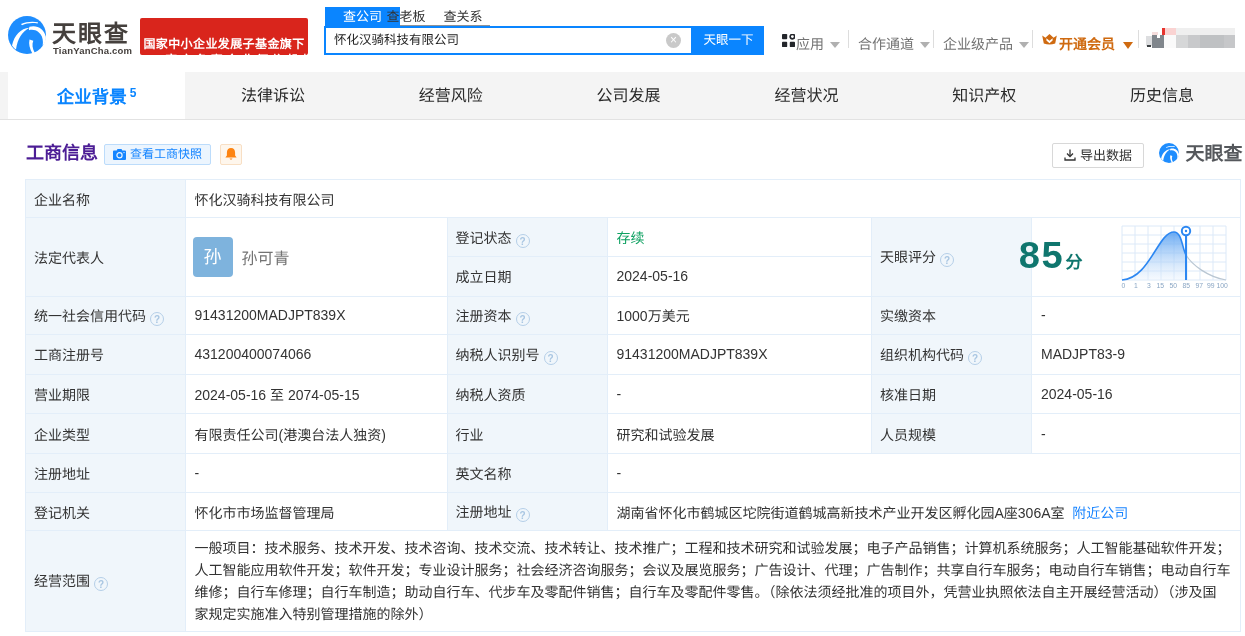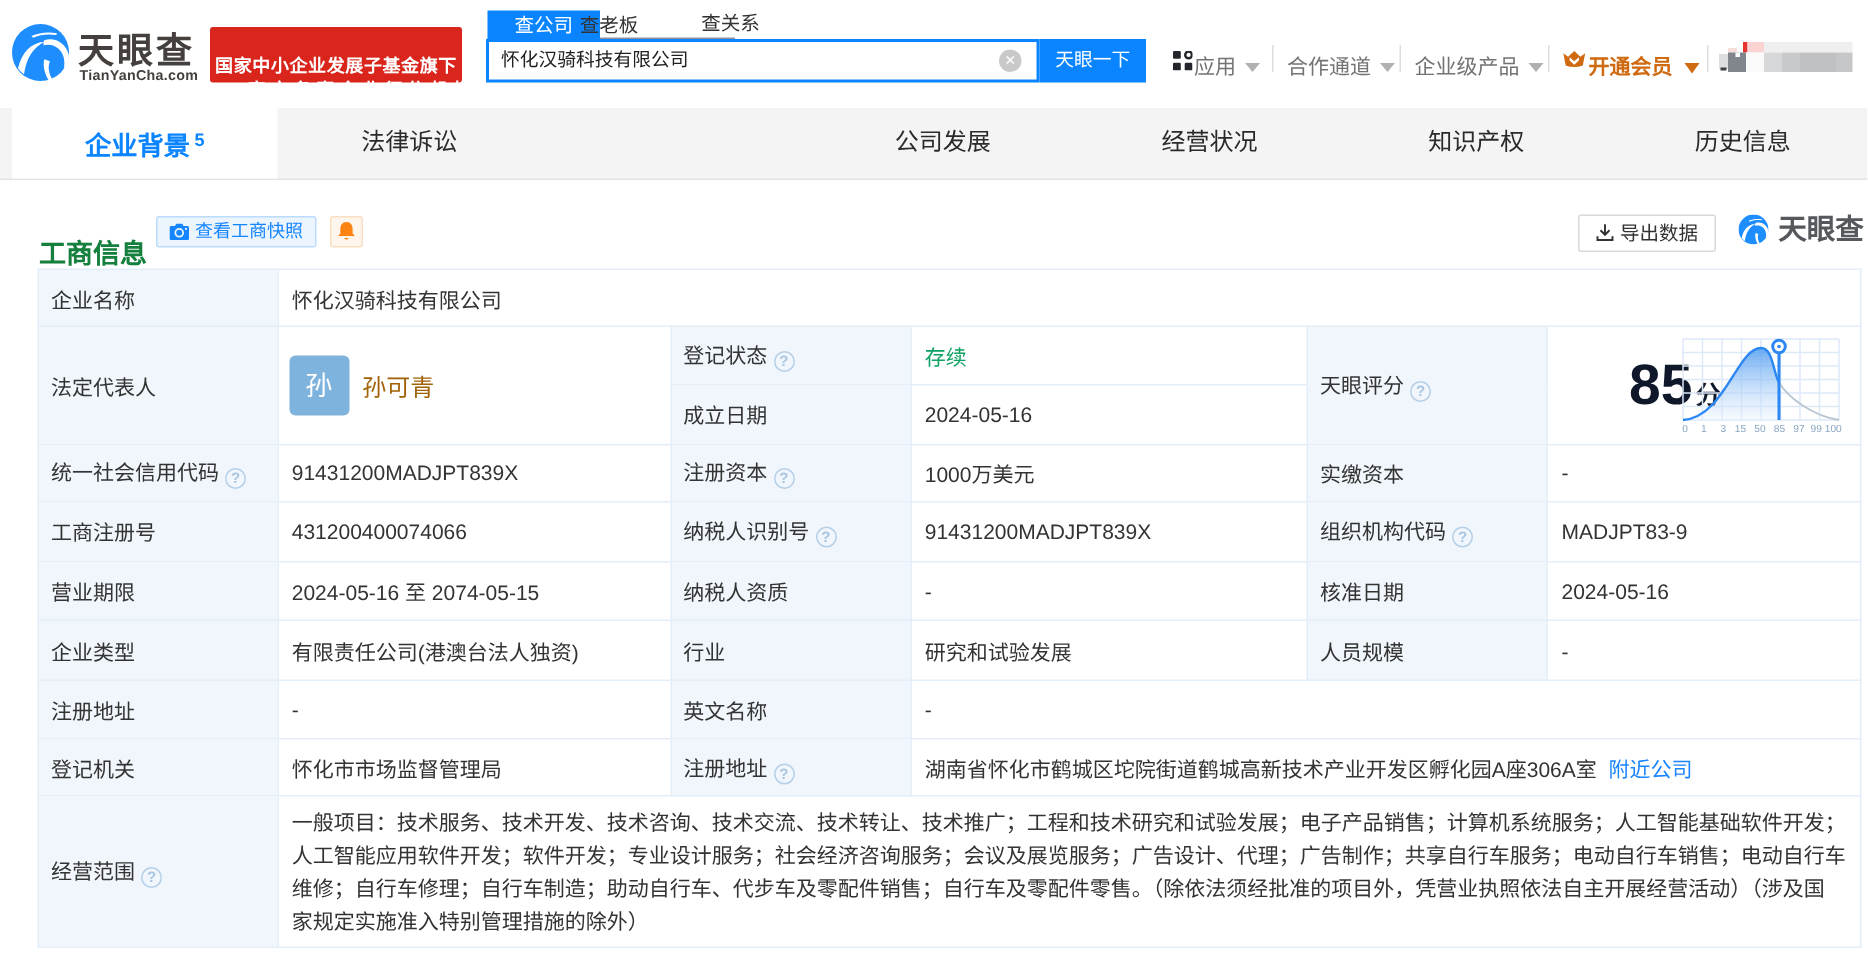--- a/index.html
+++ b/index.html
@@ -13,63 +13,63 @@
 #hdr { position:absolute; left:0; top:0; width:1245px; height:72px; background:#fff; }
 #logo-txt { position:absolute; left:52px; top:14px; font-size:24px; font-weight:bold; color:#45403d; letter-spacing:2px;}
 #logo-sub { position:absolute; left:53px; top:45px; font-size:9.5px; font-weight:bold; color:#45403d; letter-spacing:0.2px;}
 #badge { position:absolute; left:140px; top:18px; width:168px; height:37px; background:#d9251c; border-radius:2px;
   color:#fff; text-align:center; }
 #badge .b1 { font-size:12px; font-weight:bold; line-height:18px; letter-spacing:0.4px; margin-top:17px; white-space:nowrap;}
 #badge .b2 { font-size:12px; font-weight:bold; line-height:15px; letter-spacing:3.2px; text-indent:3.2px; white-space:nowrap;margin-left:22px;}
 .stab { position:absolute; top:7px; height:19px; font-size:13px; line-height:19px; text-align:center; color:#333; }
 #stab1 { left:325px; width:75px; background:#0a85ff; color:#fff; }
 #stab2 { left:386px; width:40px; }
-#stab3 { left:467px; width:40px;font-family:Liberation Mono, monospace; }
+#stab3 { left:443px; width:40px; }
 #sinput { position:absolute; left:324px; top:26px; width:369px; height:29px; background:#fff;
   border:2px solid #0a85ff; }
 #sinput .q { position:absolute; left:8px; top:0; height:25px; line-height:25px; font-size:12.5px; color:#222; }
 #sclear { position:absolute; left:666px; top:33px; width:15px; height:15px; border-radius:50%; background:#c9c9c9; }
 #sclear:before { content:"×"; position:absolute; left:0; top:0; width:15px; height:15px; line-height:14px; text-align:center; color:#fff; font-size:12px;}
 #sbtn { position:absolute; left:693px; top:26px; width:71px; height:29px; background:#0a85ff; color:#fff;
   font-size:12.5px; text-align:center; line-height:29px; }
 .hmenu { position:absolute; top:33px; font-size:14px; color:#737373; }
 .caret { display:inline-block; width:0; height:0; border-left:5px solid transparent; border-right:5px solid transparent;
   border-top:6px solid #b0b0b0; vertical-align:middle; margin-left:6px; }
 .vsep { position:absolute; top:30px; width:1px; height:18px; background:#ddd; }
 
 
 #tabbar { position:absolute; left:0; top:72px; width:1245px; height:48px; background:#f4f4f4;
   border-bottom:1px solid #e2e2e2; }
 .tb { position:absolute; top:0; height:47px; line-height:47px; text-align:center; font-size:16px; color:#2a2a2a; width:177.857px;}
 #tb0 { left:8px; width:177px; background:#fff; color:#0a85ff; font-weight:bold; font-size:17.5px; line-height:43px;}
 #tb0 sup { font-size:12px; font-weight:bold; vertical-align:6px; margin-left:3px;}
 
 
-#secttl { position:absolute; left:26px; top:138px; font-size:18px; font-weight:bold; color:#15803d;margin-top:16px; }
+#secttl { position:absolute; left:26px; top:138px; font-size:18px; font-weight:bold; color:#4c1d95; }
 #snapbtn { position:absolute; left:104px; top:144px; width:107px; height:21px; background:#ecf5fe;
   border:1px solid #bcdcfb; border-radius:2px; color:#1585ff; font-size:12px; line-height:19px; text-align:center;}
 #bellbtn { position:absolute; left:220px; top:144px; width:22px; height:21px; background:#fef6ec; border:1px solid #f8dfc4; border-radius:2px;}
 #exportbtn { position:absolute; left:1052px; top:143px; width:92px; height:25px; background:#fff;
   border:1px solid #d8d8d8; border-radius:2px; font-size:13px; color:#333; text-align:center; line-height:23px;}
 #wmark { position:absolute; left:1159px; top:143px; white-space:nowrap; }
 #wmark span { font-size:19px; font-weight:bold; color:#55585c; letter-spacing:0px; vertical-align:top; line-height:21px; margin-left:2px;}
 
 
 #info { position:absolute; left:25px; top:179px; width:1215px; border-collapse:collapse; table-layout:fixed; }
 #info td { border:1px solid #e3eef9; font-size:14px; color:#333; padding:0 8px; overflow:hidden; }
 #info td.lb { background:#f0f6fb;margin-top:20px; }
 #info td.v  { background:#fff; padding-left:9px; }
 .qm { display:inline-block; width:14px; height:14px; border:1px solid #b5cfe8; border-radius:50%;
   color:#a9c6e2; font-size:10px; line-height:13px; text-align:center; vertical-align:-2px; margin-left:4px; font-weight:bold;}
 a.lnk { color:#1a85ff; text-decoration:none; }
 .green { color:#0fa162; }
 #avatar { display:inline-block; width:40px; height:40px; background:#7eb3dd; border-radius:4px; color:#fff;
   font-size:18px; text-align:center; line-height:40px; vertical-align:middle; }
-#avname { font-size:16px; color:#a16207; margin-left:9px; vertical-align:middle;}
-#score85 { position:absolute; left:1086px; top:236px; font-size:38px; font-weight:bold; color:#0f172a; }
+#avname { font-size:16px; color:#737373; margin-left:9px; vertical-align:middle;}
+#score85 { position:absolute; left:1018px; top:236px; font-size:38px; font-weight:bold; color:#0f766e;font-family:Liberation Mono, monospace; }
 #score85 span { font-size:17px; font-weight:bold; margin-left:2px;}
 #curve { position:absolute; left:1120px; top:224px; }
 </style>
 </head>
 <body>
 <div id="page">
 
   <div id="hdr">
     <svg class="abs" style="left:8px;top:16px" width="38" height="38" viewBox="0 0 38 38">
       <circle cx="19" cy="19" r="19" fill="#1e8dfe"></circle>
@@ -125,20 +125,21 @@
     <div class="abs" style="left:1176px;top:35px;width:12px;height:13px;background:#d6d7d8"></div>
     <div class="abs" style="left:1188px;top:35px;width:12px;height:13px;background:#c8c9cb"></div>
     <div class="abs" style="left:1200px;top:35px;width:24px;height:13px;background:#bfc1c3"></div>
     <div class="abs" style="left:1224px;top:35px;width:11px;height:13px;background:#c6c7c9"></div>
     <div class="abs" style="left:1147px;top:45px;width:4px;height:2px;background:#3c4043"></div>
   </div>
 
   <div id="tabbar">
     <div class="tb" id="tb0" style="left:8px">企业背景<sup>5</sup></div>
     <div class="tb" style="left:184px">法律诉讼</div>
+    <div class="tb" style="left:361.8px">经营风险</div>
     <div class="tb" style="left:539.6px">公司发展</div>
     <div class="tb" style="left:717.5px">经营状况</div>
     <div class="tb" style="left:895.3px">知识产权</div>
     <div class="tb" style="left:1073px">历史信息</div>
   </div>
 
   <div id="secttl">工商信息</div>
   <div id="snapbtn"><svg width="13" height="11" viewBox="0 0 13 11" style="vertical-align:-1.5px;margin-right:4px">
         <path d="M4.5 0 L8.5 0 L9.3 1.6 L12 1.6 A1 1 0 0 1 13 2.6 L13 10 A1 1 0 0 1 12 11 L1 11 A1 1 0 0 1 0 10 L0 2.6 A1 1 0 0 1 1 1.6 L3.7 1.6 Z" fill="#1585ff"></path>
         <circle cx="6.5" cy="6.2" r="2.6" fill="#1585ff" stroke="#eaf4fe" stroke-width="1.2"></circle>

